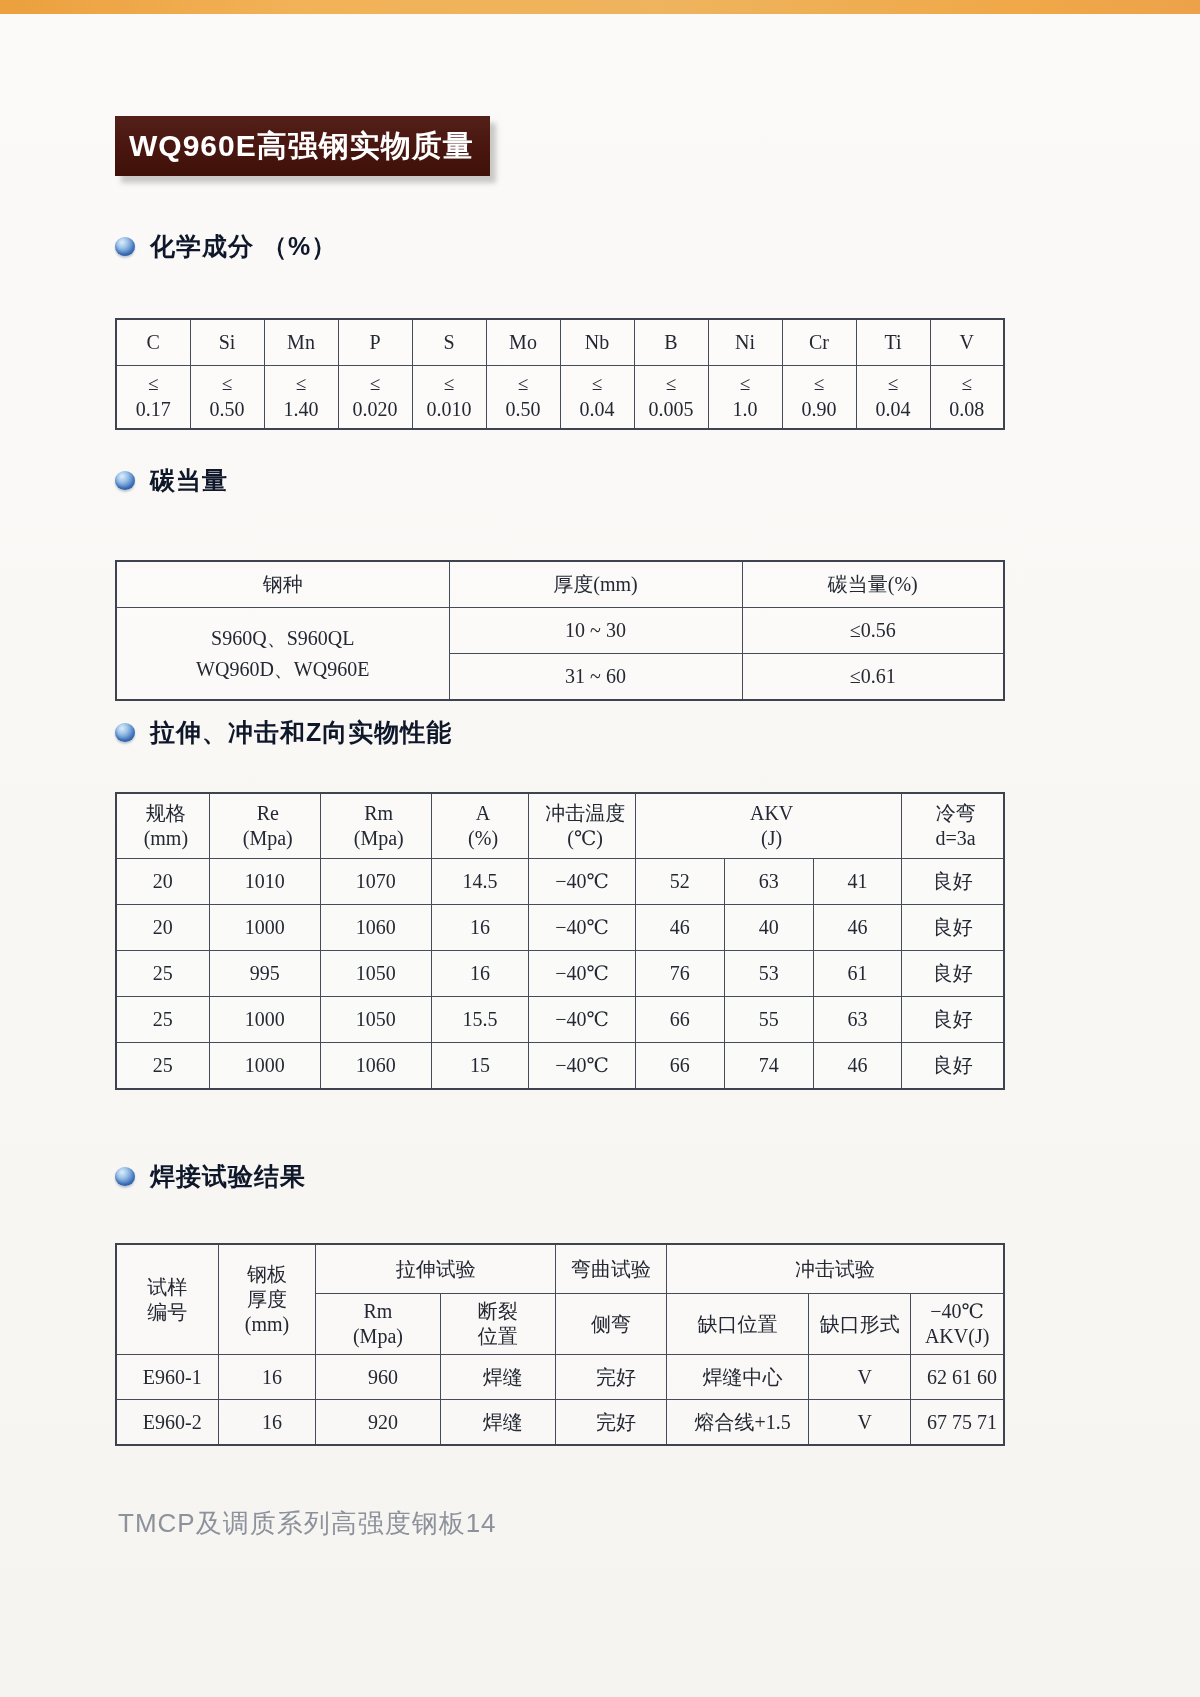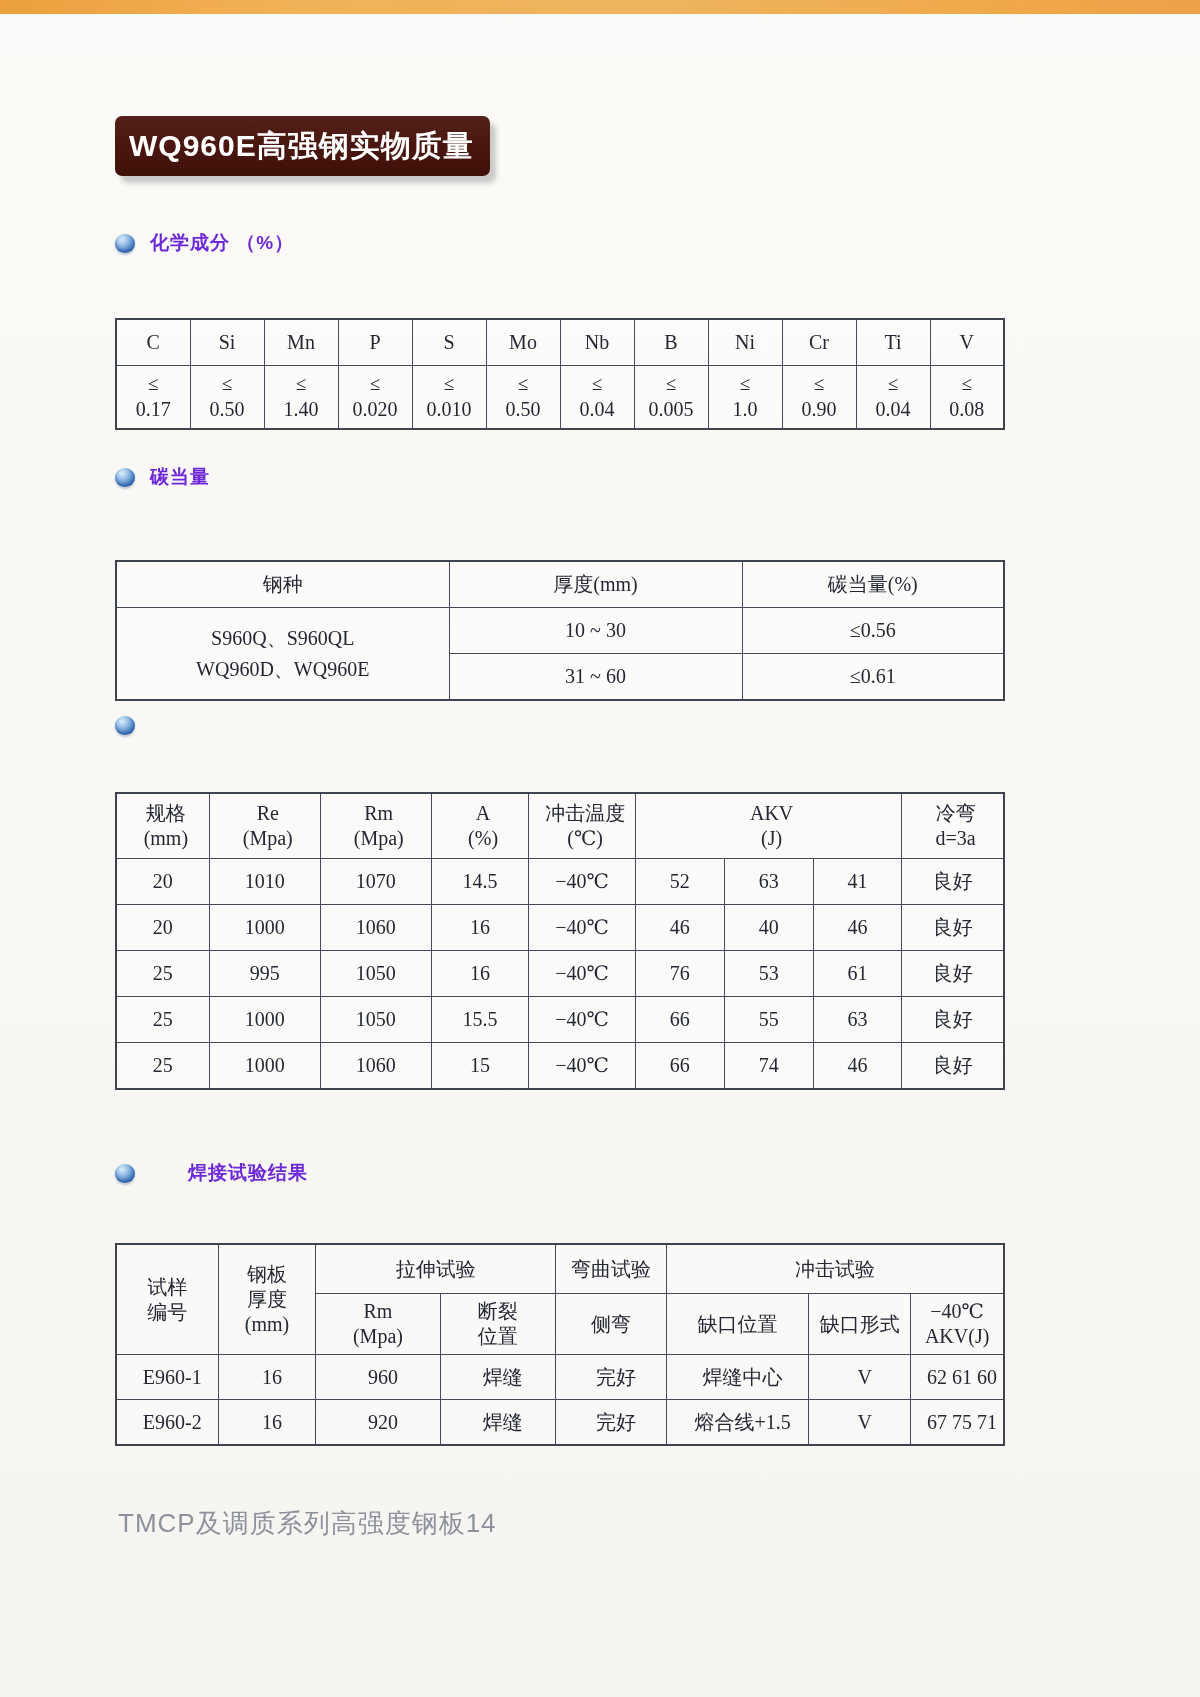--- a/index.html
+++ b/index.html
@@ -10,33 +10,33 @@
     color:#25282f;
   }
   .page{position:absolute;inset:0;background:linear-gradient(180deg,#fbfaf8 0%,#f8f7f4 60%,#f5f4f1 100%);}
   .top-strip{
     position:absolute;left:0;top:0;width:1200px;height:14px;
     background:linear-gradient(90deg,#eca03e 0%,#f2b257 25%,#eeb45e 55%,#f0a848 85%,#eda24a 100%);
   }
   .banner{
     position:absolute;left:115px;top:116px;width:375px;height:60px;
     background:linear-gradient(180deg,#54201a 0%,#48160e 55%,#3f1109 100%);
-    border-radius:7px;
+    border-radius:0;
     box-shadow:6px 7px 5px rgba(160,160,160,.55);
     display:flex;align-items:center;padding-left:14px;box-sizing:border-box;
   }
   .banner span{color:#fff;font-size:30px;font-weight:bold;letter-spacing:1px;}
   .section{position:absolute;left:115px;display:flex;align-items:center;}
   .bullet{
     width:20px;height:19px;border-radius:50%;
     background:radial-gradient(circle at 35% 28%,#ddeefb 0%,#9cc2e8 30%,#4f82c6 62%,#2c5da6 100%);
     box-shadow:0 2px 2px rgba(120,140,170,.45), inset 0 -2px 3px rgba(30,70,140,.5);
     flex:0 0 auto;margin-right:15px;
   }
-  .section .st{font-size:19px;font-weight:bold;color:#6d28d9;letter-spacing:1px;text-align:right;}
+  .section .st{font-size:25px;font-weight:bold;color:#0f172a;letter-spacing:1px;text-align:right;}
   table.tbl{
     position:absolute;left:115px;width:890px;
     border-collapse:collapse;table-layout:fixed;
     background:rgba(255,255,255,.35);
   }
   table.tbl td{
     border:1.6px solid #454b58;
     text-align:center;vertical-align:middle;
     font-family:"Liberation Serif","DejaVu Serif",serif;
     font-size:20px;color:#242833;padding:0;line-height:1.25;
@@ -174,20 +174,21 @@
   </tr>
   <tr class="rd">
     <td>31 ~ 60</td>
     <td>≤0.61</td>
   </tr>
 </tbody>
   </table>
 
 <div class="section" style="top:716px;">
   <div class="bullet"></div>
+  <div class="st">拉伸、冲击和Z向实物性能</div>
 </div>
 
 <table class="tbl mech" style="top:792px;">
   <colgroup>
     <col style="width:10.5%">
       <col style="width:12.5%">
       <col style="width:12.5%">
       <col style="width:11%">
     <col style="width:12%">
       <col style="width:10%">
@@ -277,21 +278,21 @@
         <td>15</td>
         <td>−40℃</td>
         <td>66</td>
         <td>74</td>
         <td>46</td>
         <td>良好</td>
   </tr>
 </tbody>
   </table>
 
-<div class="section" style="top:1160px;gap:38px;">
+<div class="section" style="top:1160px;">
   <div class="bullet"></div>
   <div class="st">焊接试验结果</div>
 </div>
 
 <table class="tbl weld" style="top:1243px;">
   <colgroup>
     <col style="width:11.5%">
       <col style="width:11%">
       <col style="width:14%">
       <col style="width:13%">

